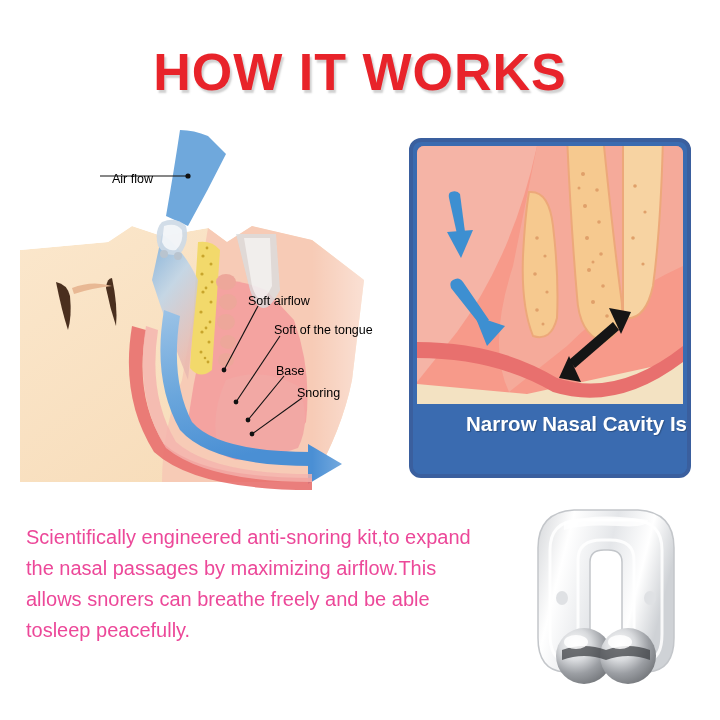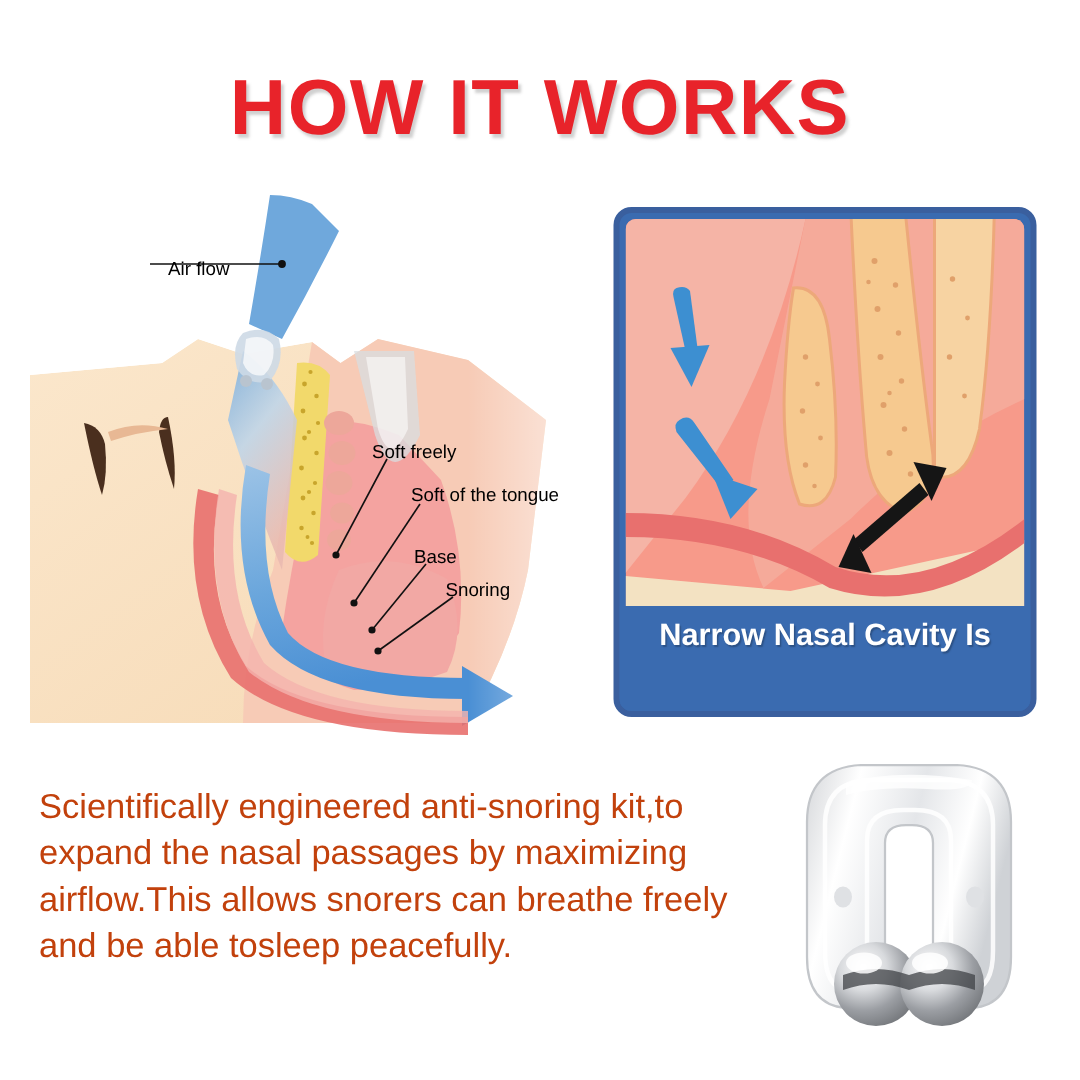--- a/index.html
+++ b/index.html
@@ -82,36 +82,36 @@
     position: absolute;
     left: 0;
     bottom: 0;
     width: 100%;
     height: 70px;
     background: #3a6bb0;
     color: #ffffff;
     font-size: 20.5px;
     font-weight: bold;
     line-height: 30px;
-    text-align: center;
+    text-align: right;
     padding-top: 5px;
     box-sizing: border-box;
     text-shadow: 1px 1px 1px rgba(0,0,0,0.25);
   }
   .inset-caption span { display: block; }
 
   
   .body-text {
     position: absolute;
     left: 26px;
     top: 522px;
     width: 470px;
-    font-size: 23px;
+    font-size: 20px;
     line-height: 31px;
-    color: #c2410c;
+    color: #ec4899;
   }
 
   
   .product {
     position: absolute;
     left: 498px;
     top: 492px;
     width: 214px;
     height: 200px;
   }
@@ -230,21 +230,21 @@
         <circle cx="224" cy="272" r="2.4"></circle>
         <circle cx="236" cy="290" r="2.4"></circle>
         <circle cx="240" cy="304" r="2.4"></circle>
       </g>
 
       <rect x="300" y="0" width="100" height="360" fill="url(#fadeRight)"></rect>
     </svg>
   </div>
 
   <div class="anat-label lbl-airflow">Air flow</div>
-  <div class="anat-label lbl-soft">Soft freely</div>
+  <div class="anat-label lbl-soft">Soft airflow</div>
   <div class="anat-label lbl-base">Soft of  the tongue</div>
   <div class="anat-label lbl-uvula">Base</div>
   <div class="anat-label lbl-tonsils">Snoring</div>
 
   <div class="inset">
     <div class="inset-art">
       <svg width="266" height="262" viewBox="0 0 266 262" xmlns="http://www.w3.org/2000/svg">
 
         <rect x="0" y="0" width="266" height="262" fill="#f79a8a"></rect>
 

